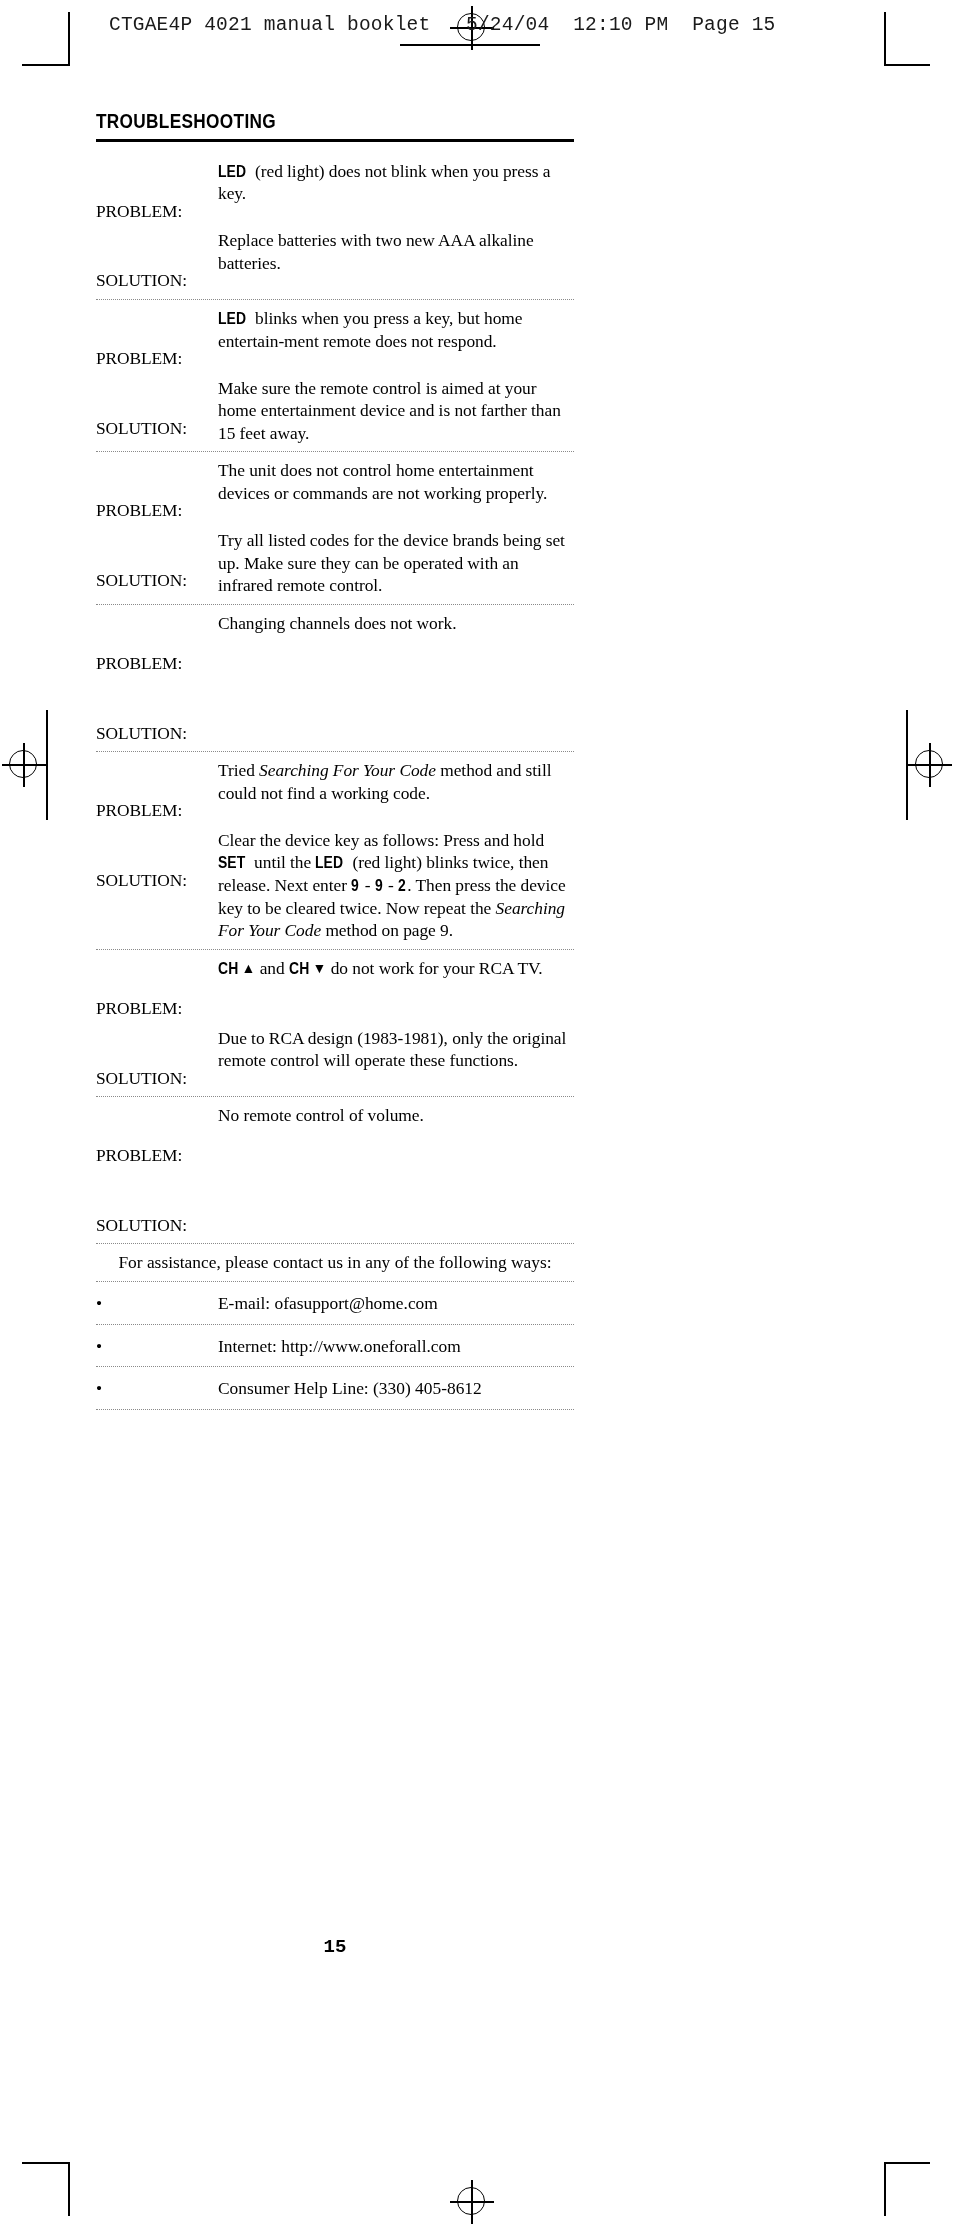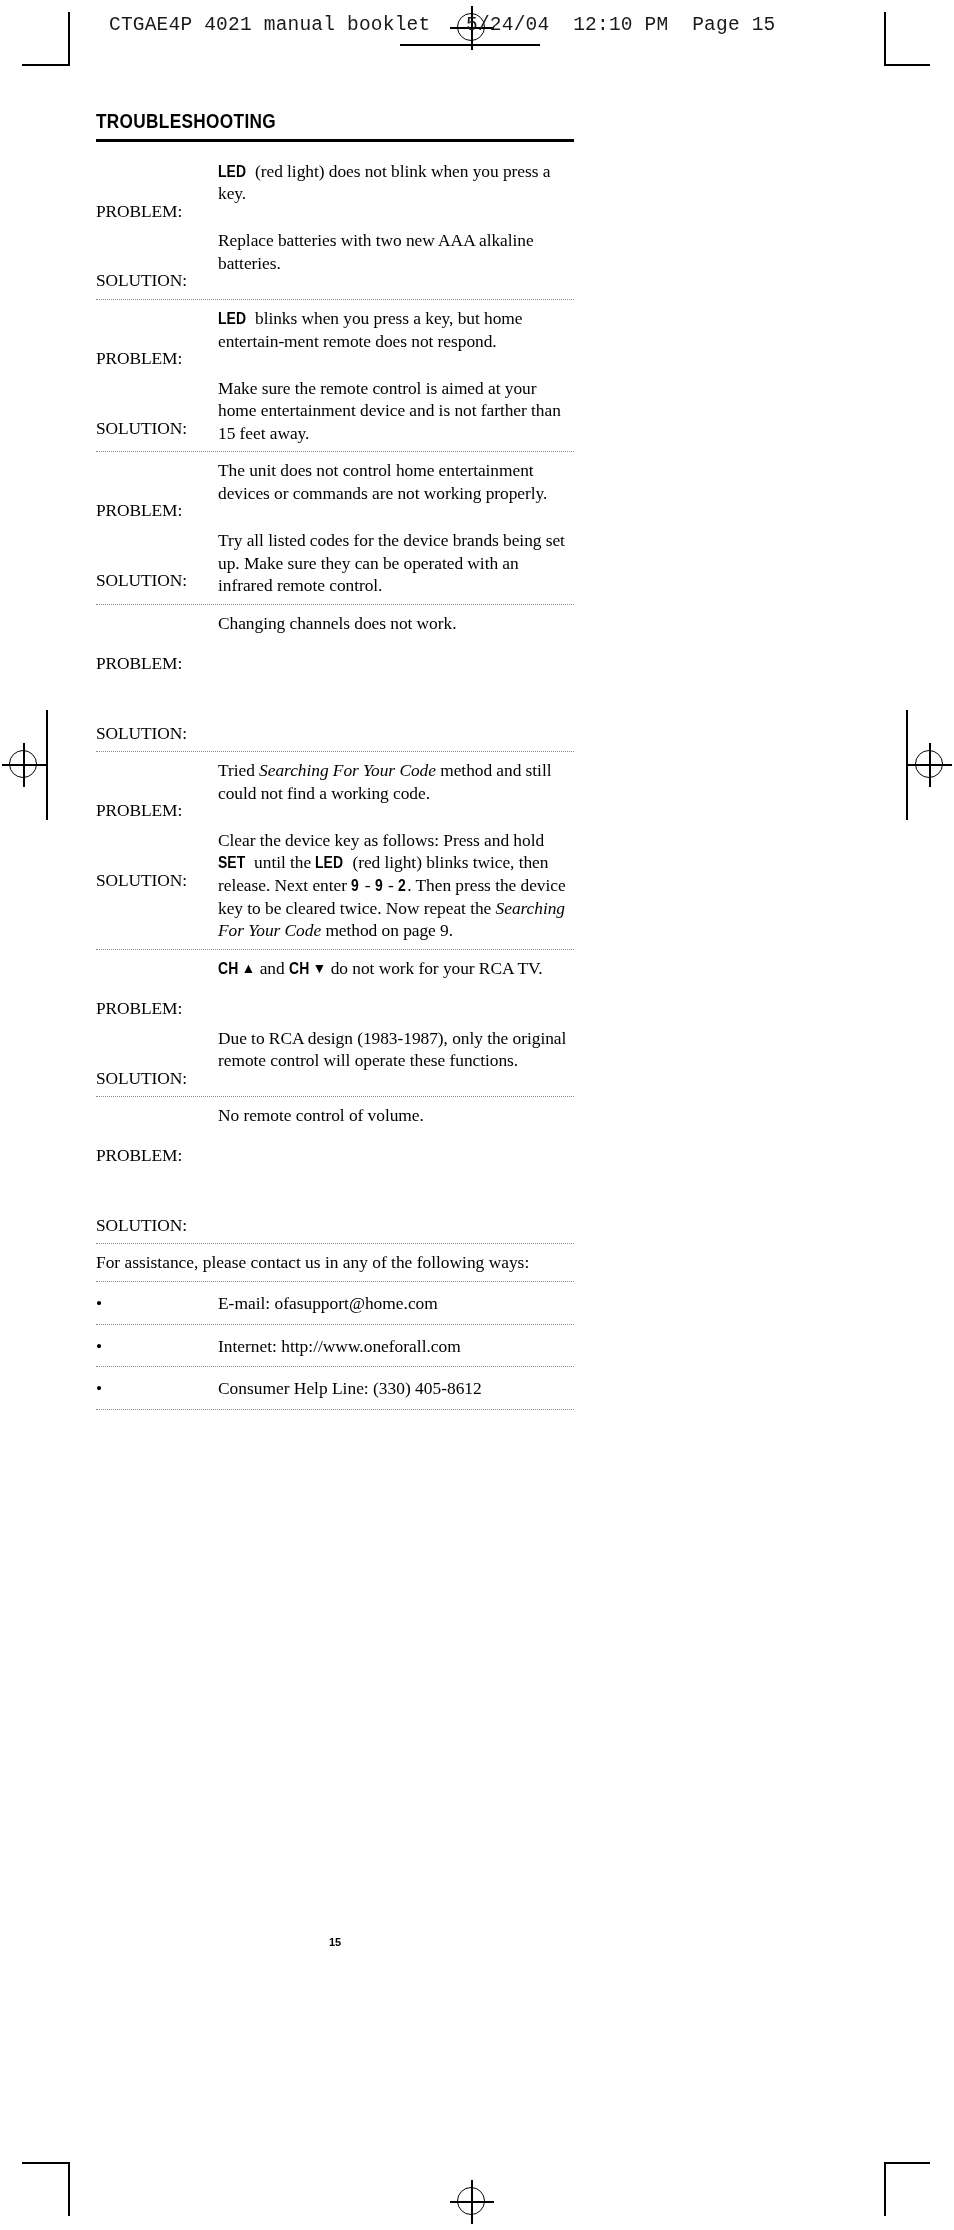--- a/index.html
+++ b/index.html
@@ -148,20 +148,21 @@
     vertical-align: 1px;
   }
 
   
   .assist-line {
     padding-top: 7px;
     padding-bottom: 7px;
     font-size: 17.4px;
     line-height: 1.30;
     border-bottom: 1px dotted #8a8a8a;
+    text-align: center;
   }
 
   .contact-row {
     display: flex;
     align-items: flex-start;
     padding-top: 10px;
     padding-bottom: 9px;
     border-bottom: 1px dotted #8a8a8a;
   }
   .contact-bullet {
@@ -175,23 +176,23 @@
     font-size: 17.4px;
     line-height: 1.30;
   }
 
   .folio {
     position: absolute;
     left: 0;
     top: 1936px;
     width: 670px;
     text-align: center;
-    font-family: Liberation Sans, sans-serif;
+    font-family: Liberation Mono, monospace;
     font-weight: bold;
-    font-size: 11px;
+    font-size: 19px;
   }
 </style>
 </head>
 <body>
 
 <div class="rule v-rule" style="left:68px; top:12px; height:54px;"></div>
 <div class="rule v-rule" style="left:884px; top:12px; height:54px;"></div>
 <div class="rule h-rule" style="left:22px; top:64px; width:46px;"></div>
 <div class="rule h-rule" style="left:884px; top:64px; width:46px;"></div>
 
@@ -285,21 +286,21 @@
           <div class="ts-text"><span>Clear the device key as follows: Press and hold </span><span class="kb">SET</span><span> until the </span><span class="kb">LED</span><span> (red light) blinks twice, then release. Next enter </span><span class="kb">9</span><span> - </span><span class="kb">9</span><span> - </span><span class="kb">2</span><span>. Then press the device key to be cleared twice. Now repeat the </span><span class="it">Searching For Your Code</span><span> method on page 9.</span></div>
         </div>
       </div>
       <div class="ts-group">
         <div class="ts-row">
           <div class="ts-label">PROBLEM:</div>
           <div class="ts-text"><span class="kb">CH</span><span class="arrow">▲</span><span> and </span><span class="kb">CH</span><span class="arrow">▼</span><span> do not work for your RCA TV.</span></div>
         </div>
         <div class="ts-row">
           <div class="ts-label">SOLUTION:</div>
-          <div class="ts-text"><span>Due to RCA design (1983-1987), only the original remote control  will operate these functions.</span></div>
+          <div class="ts-text"><span>Due to RCA design (1983-1981), only the original remote control  will operate these functions.</span></div>
         </div>
       </div>
       <div class="ts-group">
         <div class="ts-row">
           <div class="ts-label">PROBLEM:</div>
           <div class="ts-text"><span>No remote control of volume.</span></div>
         </div>
         <div class="ts-row">
           <div class="ts-label">SOLUTION:</div>
         </div>

